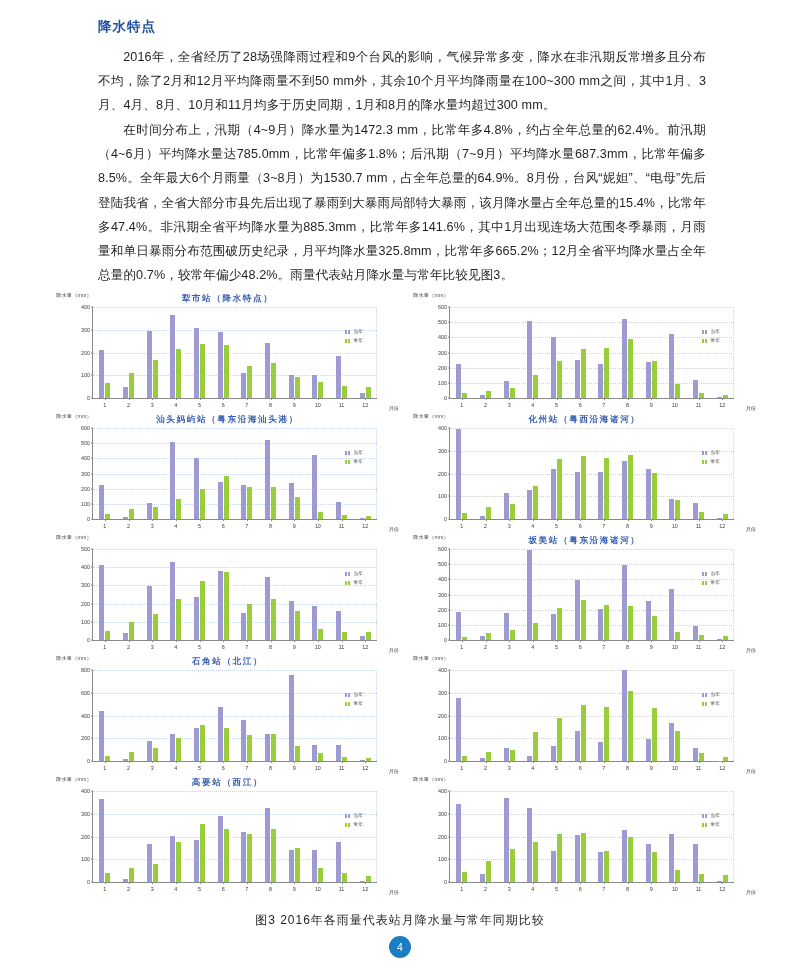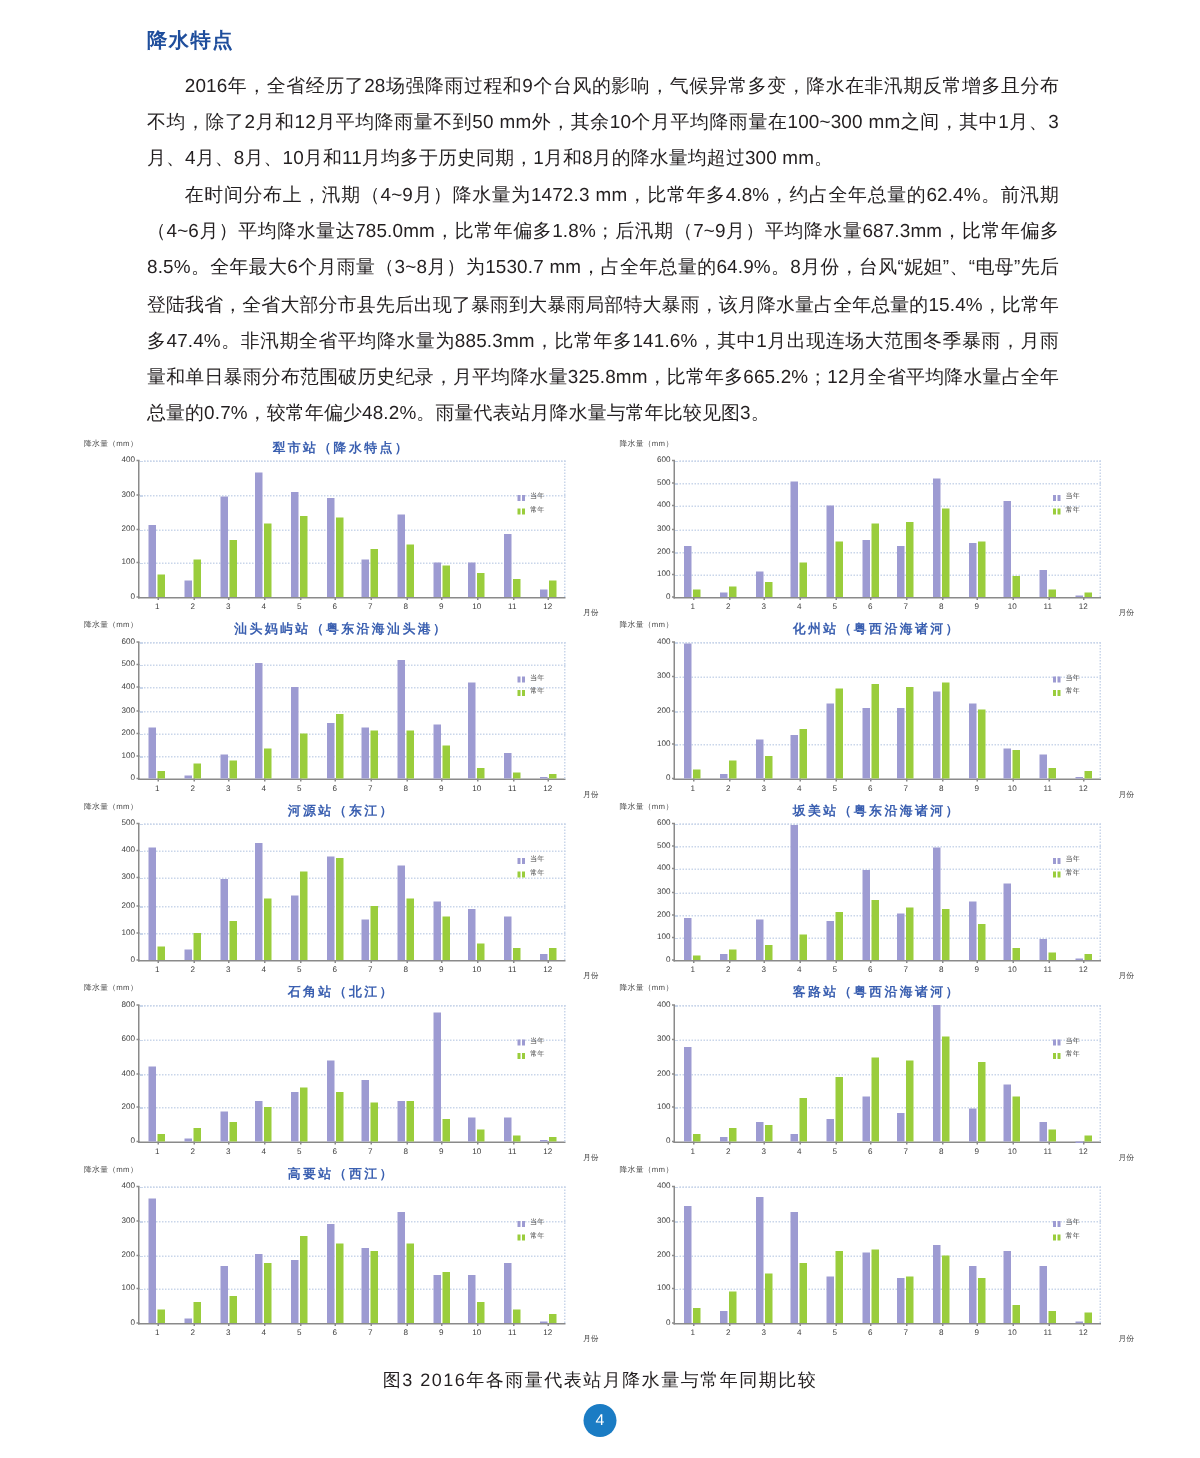--- a/index.html
+++ b/index.html
@@ -671,21 +671,20 @@
                 <i></i>
                 <i></i>
               </span>
               <span>常年</span>
             </div>
           </div>
         </div>
       </div>
       <div class="chart">
         <div class="y-unit">降水量（mm）</div>
-        <div class="chart-title">河源站（东江）</div>
         <div class="x-unit">月份</div>
         <div class="plot">
           <div class="plot-frame"></div>
           <div class="ytick" style="top: 100%;">0</div>
           <div class="ytickmark" style="top: 100%;"></div>
           <div class="gridline" style="top: 80%;"></div>
           <div class="ytick" style="top: 80%;">100</div>
           <div class="ytickmark" style="top: 80%;"></div>
           <div class="gridline" style="top: 60%;"></div>
           <div class="ytick" style="top: 60%;">200</div>
@@ -1016,21 +1015,20 @@
                 <i></i>
                 <i></i>
               </span>
               <span>常年</span>
             </div>
           </div>
         </div>
       </div>
       <div class="chart">
         <div class="y-unit">降水量（mm）</div>
-        <div class="chart-title">客路站（粤西沿海诸河）</div>
         <div class="x-unit">月份</div>
         <div class="plot">
           <div class="plot-frame"></div>
           <div class="ytick" style="top: 100%;">0</div>
           <div class="ytickmark" style="top: 100%;"></div>
           <div class="gridline" style="top: 75%;"></div>
           <div class="ytick" style="top: 75%;">100</div>
           <div class="ytickmark" style="top: 75%;"></div>
           <div class="gridline" style="top: 50%;"></div>
           <div class="ytick" style="top: 50%;">200</div>

